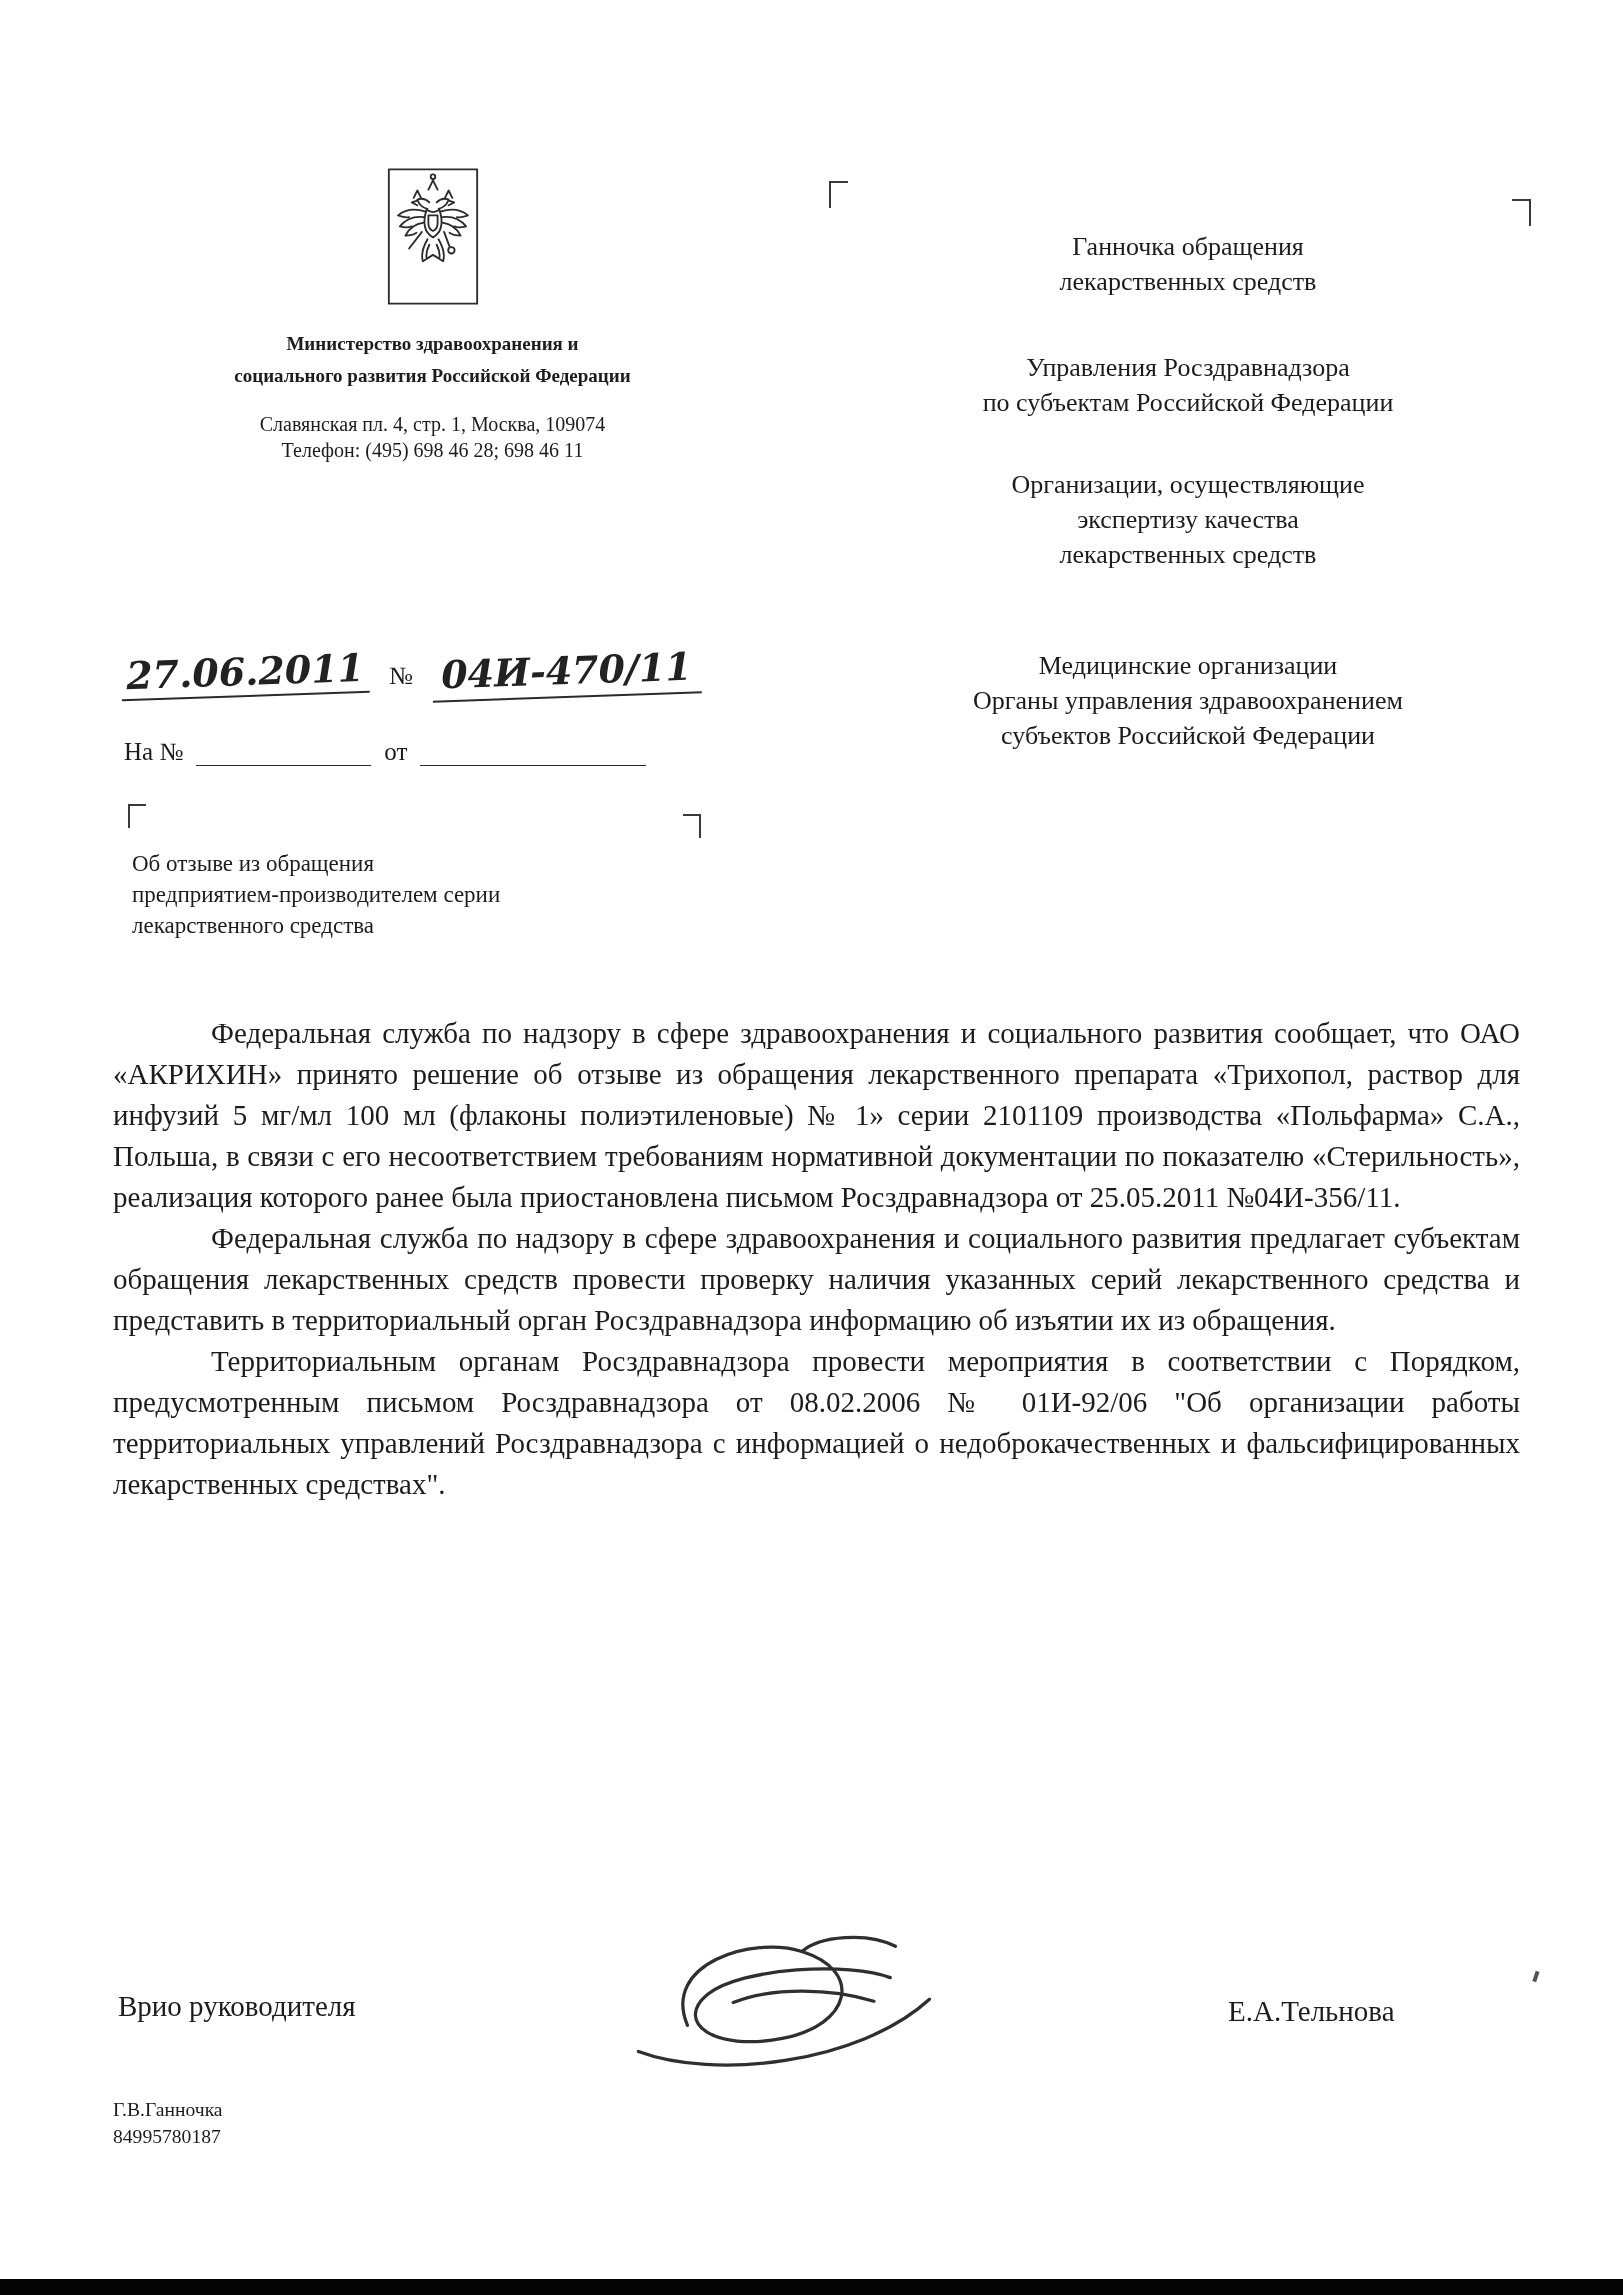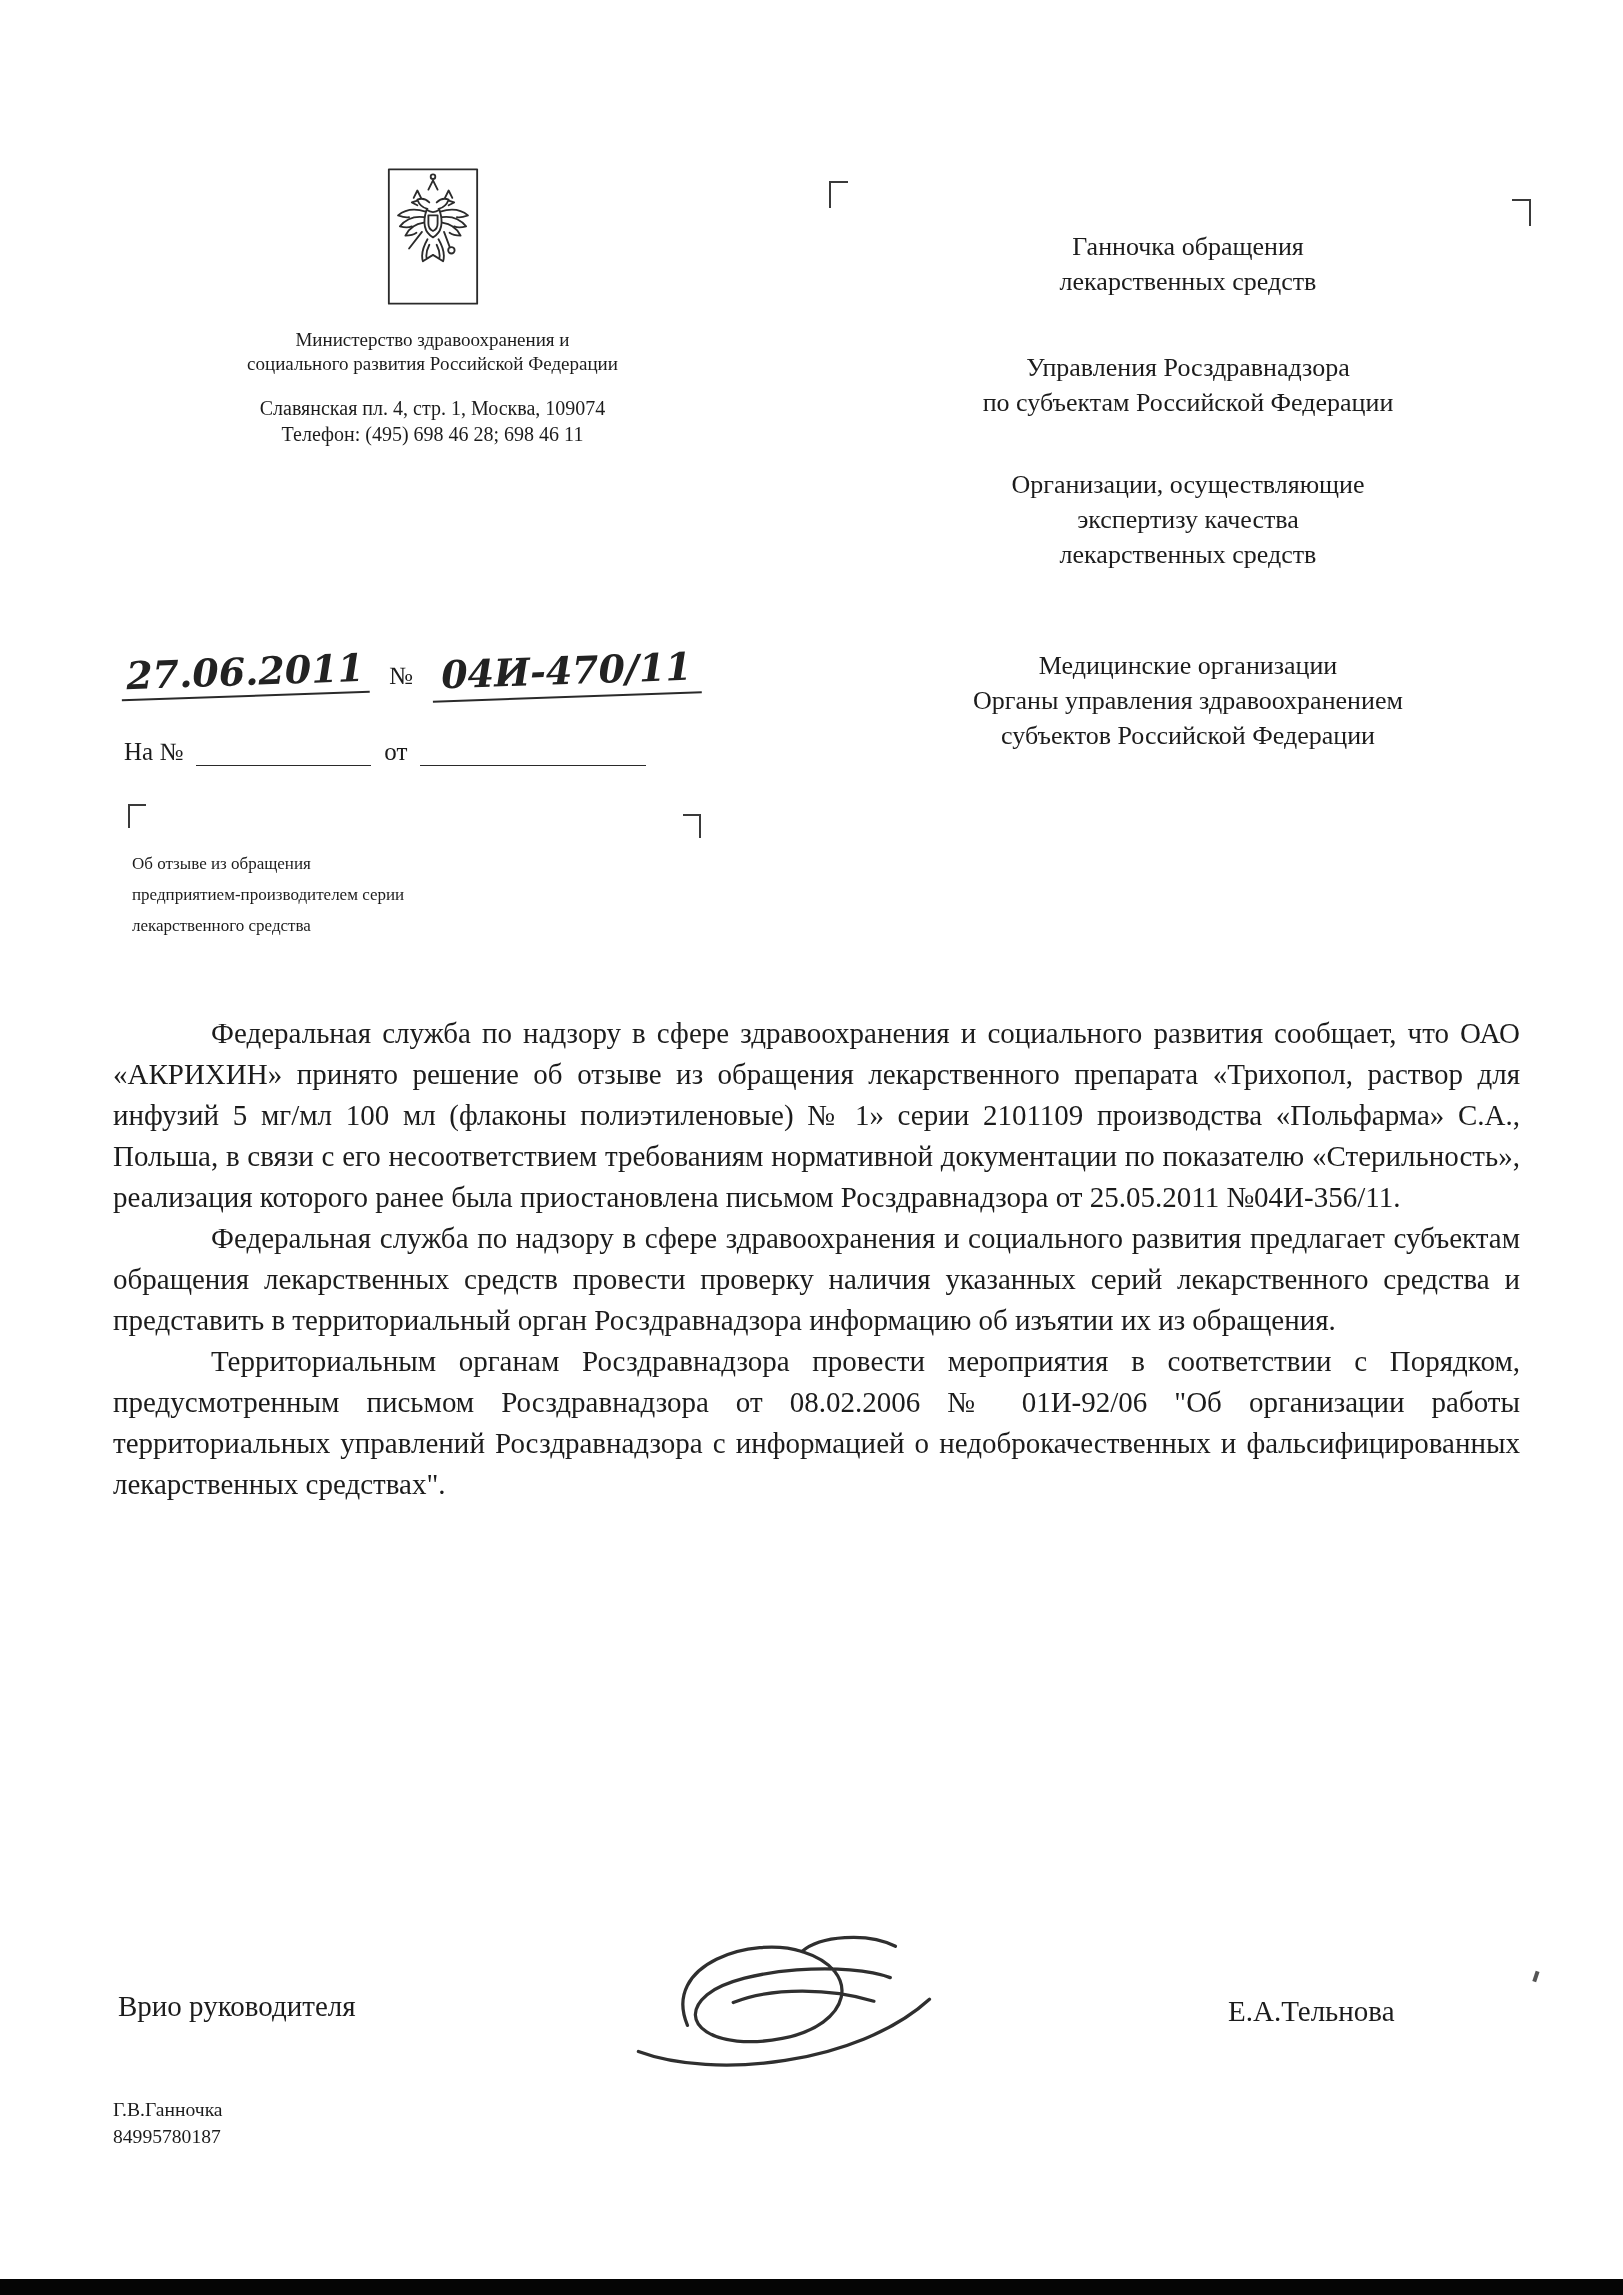--- a/index.html
+++ b/index.html
@@ -9,21 +9,21 @@
     margin:0 auto;
     background:#ffffff;
     font-family:"Liberation Serif", serif;
     color:#1c1c1c;
     overflow:hidden;
   }
 
   
   .letterhead { position:absolute; left:105px; top:165px; width:655px; text-align:center; }
   .emblem { width:92px; height:143px; margin:0 auto 19.6px auto; }
-  .ministry { font-weight:normal; font-size:19px; line-height:24px; white-space:pre-line; }
+  .ministry { font-weight:bold; font-size:19px; line-height:32px; white-space:pre-line; }
   .service  { margin-top:27.5px; font-weight:bold; font-size:26px; line-height:35px; white-space:pre-line; letter-spacing:0.3px; }
   .address  { margin-top:19.6px; font-size:20px; line-height:26px; }
   .phone    { font-size:20px; line-height:26px;font-family:Liberation Serif, serif; }
 
   
   .docline { position:absolute; left:121px; top:648px; width:655px; display:flex; align-items:flex-end; gap:19.6px; }
   .hw { font-family:"DejaVu Serif", serif; font-style:italic; font-weight:600; font-size:38px; color:#222; }
   .hw.date { transform:rotate(-2deg); border-bottom:2px solid #2a2a2a; padding:0 5.2px 1.3px 5.2px; }
   .hw.num  { transform:rotate(-2deg); border-bottom:2px solid #2a2a2a; padding:0 9.2px 2.6px 9.2px; }
   .no-label { font-size:25px; padding-bottom:7.9px; }
@@ -36,21 +36,21 @@
   
   .bracket { position:absolute; }
   .bracket.bl { border-left:2px solid #3a3a3a; border-top:2px solid #3a3a3a; }
   .bracket.br { border-right:2px solid #3a3a3a; border-top:2px solid #3a3a3a; }
   #br-top-left  { left:829px; top:181px;  width:17px; height:25px; }
   #br-top-right { left:1512px; top:199px;  width:17px; height:25px; }
   #br-subj-left { left:128px;  top:804px; width:15.7px; height:22px; }
   #br-subj-right{ left:683px; top:814px; width:15.7px; height:22px; }
 
   
-  .subject { position:absolute; left:132px; top:848px; font-size:17px; line-height:31px; white-space:pre-line; }
+  .subject { position:absolute; left:132px; top:848px; font-size:23px; line-height:31px; white-space:pre-line; }
 
   
   .recipients { position:absolute; left:837px; top:229px; width:702px; text-align:center; font-size:26px; line-height:35px; }
   .recipient { white-space:pre-line; }
   .recipient.r0 { margin-bottom:51px; }
   .recipient.r1 { margin-bottom:47px; }
   .recipient.r2 { margin-bottom:76px; }
   .recipient.r3 { }
 
   

